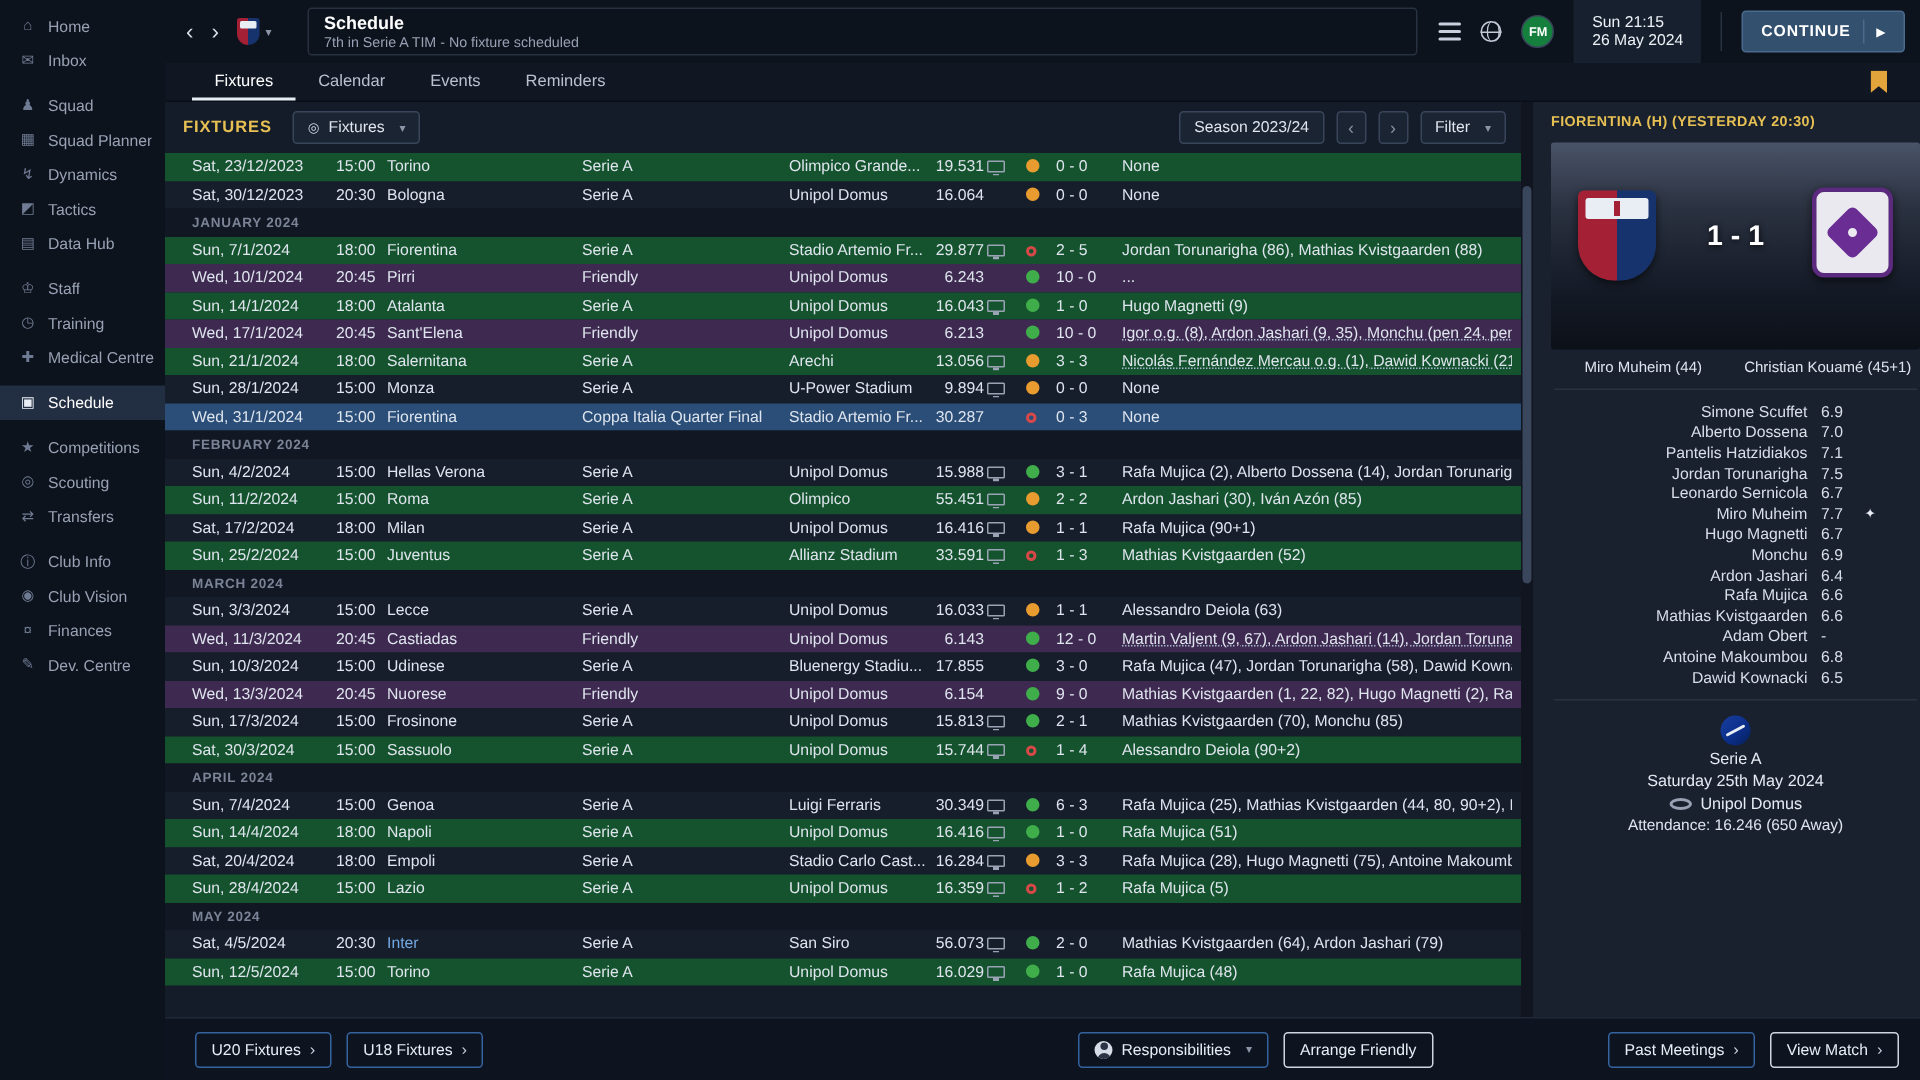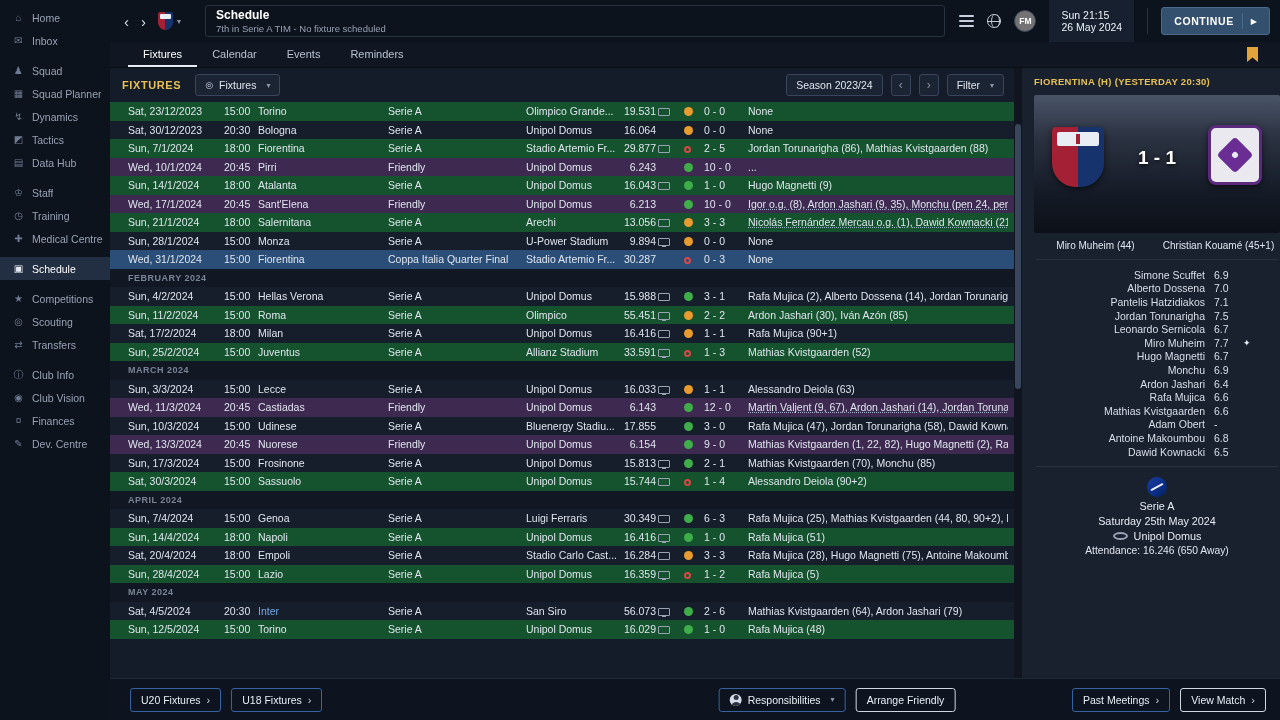--- a/index.html
+++ b/index.html
@@ -34,21 +34,21 @@
   .title { font-size:12px; font-weight:bold; color:#fff; line-height:1.25; }
   .subtitle { font-size:9.5px; color:#97a1b3; line-height:1.2; }
   .top-right { margin-left:auto; display:flex; align-items:center; gap:13px; }
   .burger { width:15px; display:flex; flex-direction:column; gap:3px; cursor:pointer; }
   .burger i { height:2px; background:#c9d1de; border-radius:1px; }
   .globe { width:14px; height:14px; border:1.5px solid #c3cbd9; border-radius:50%;
     position:relative; cursor:pointer; }
   .globe::before { content:''; position:absolute; left:-1px; right:-1px; top:50%; border-top:1.3px solid #c3cbd9; }
   .globe::after { content:''; position:absolute; left:50%; top:-1px; bottom:-1px; width:7px;
     margin-left:-3.5px; border:1.3px solid #c3cbd9; border-radius:50%; border-top:none; border-bottom:none; }
-  .fmlogo { width:22px; height:22px; border-radius:50%; background:#737373; border:1px solid #39455a;
+  .fmlogo { width:22px; height:22px; border-radius:50%; background:#15803d; border:1px solid #39455a;
     display:flex; align-items:center; justify-content:center; font-size:8.5px; font-weight:bold;
     color:#fff; }
   .dtblock { background:#16202e; height:42px; padding:6px 12px; display:flex; flex-direction:column;
     justify-content:center; }
   .dt1 { font-size:10.5px; color:#eef2f8; }
   .dt2 { font-size:10.5px; color:#eef2f8; }
   .vdiv { width:1px; height:26px; background:#27313f; }
   .continue { background:#33506f; border:1px solid #4a6a8e; border-radius:3px; height:28px;
     padding:0 12px; display:flex; align-items:center; gap:8px; cursor:pointer; }
   .continue .clabel { font-size:10.5px; font-weight:bold; letter-spacing:0.6px; color:#fff; }
@@ -324,20 +324,23 @@
               <span class="c-time">20:30</span>
               <span class="c-opp">Bologna</span>
               <span class="c-comp">Serie A</span>
               <span class="c-stad">Unipol Domus</span>
               <span class="c-att">16.064</span>
               <span class="c-tv"></span>
               <span class="c-dot"><i class="dot draw"></i></span>
               <span class="c-res">0 - 0</span>
               <span class="c-gs">None</span>
             </div>
+            <div class="monthrow">
+              <span class="month-lbl">JANUARY 2024</span>
+            </div>
             <div class="fxrow grid a">
               <span class="c-date">Sun, 7/1/2024</span>
               <span class="c-time">18:00</span>
               <span class="c-opp">Fiorentina</span>
               <span class="c-comp">Serie A</span>
               <span class="c-stad">Stadio Artemio Fr...</span>
               <span class="c-att">29.877</span>
               <span class="c-tv"><i class="tvico"></i></span>
               <span class="c-dot"><i class="dot loss"></i></span>
               <span class="c-res">2 - 5</span>
@@ -597,21 +600,21 @@
             </div>
             <div class="fxrow grid b">
               <span class="c-date">Sat, 4/5/2024</span>
               <span class="c-time">20:30</span>
               <span class="c-opp link">Inter</span>
               <span class="c-comp">Serie A</span>
               <span class="c-stad">San Siro</span>
               <span class="c-att">56.073</span>
               <span class="c-tv"><i class="tvico"></i></span>
               <span class="c-dot"><i class="dot win"></i></span>
-              <span class="c-res">2 - 6</span>
+              <span class="c-res">2 - 0</span>
               <span class="c-gs">Mathias Kvistgaarden (64), Ardon Jashari (79)</span>
             </div>
             <div class="fxrow grid a">
               <span class="c-date">Sun, 12/5/2024</span>
               <span class="c-time">15:00</span>
               <span class="c-opp">Torino</span>
               <span class="c-comp">Serie A</span>
               <span class="c-stad">Unipol Domus</span>
               <span class="c-att">16.029</span>
               <span class="c-tv"><i class="tvico"></i></span>

